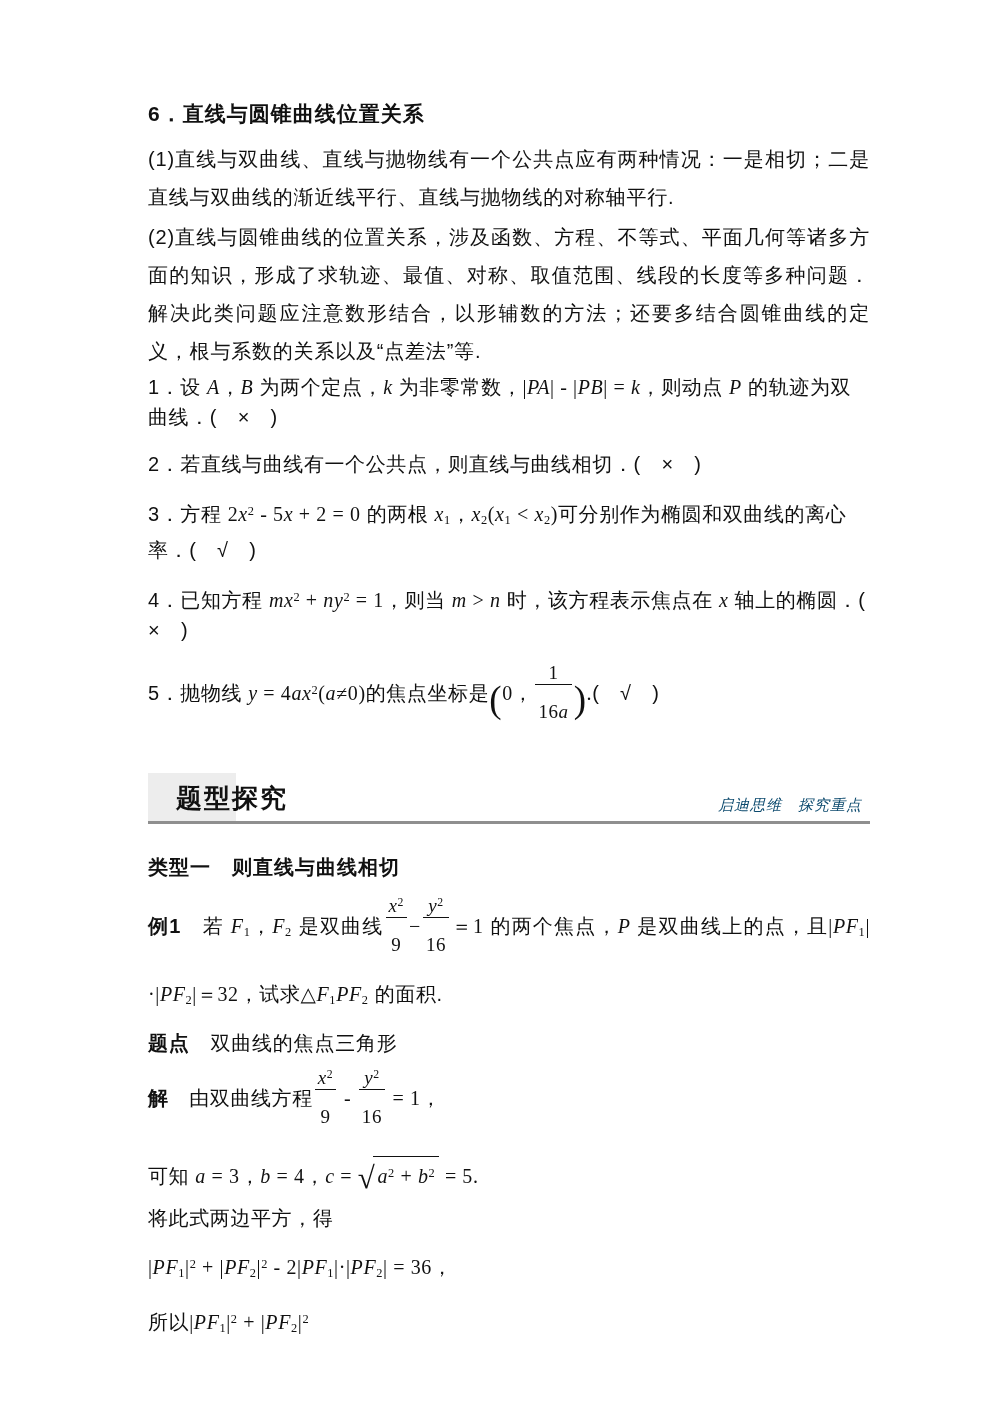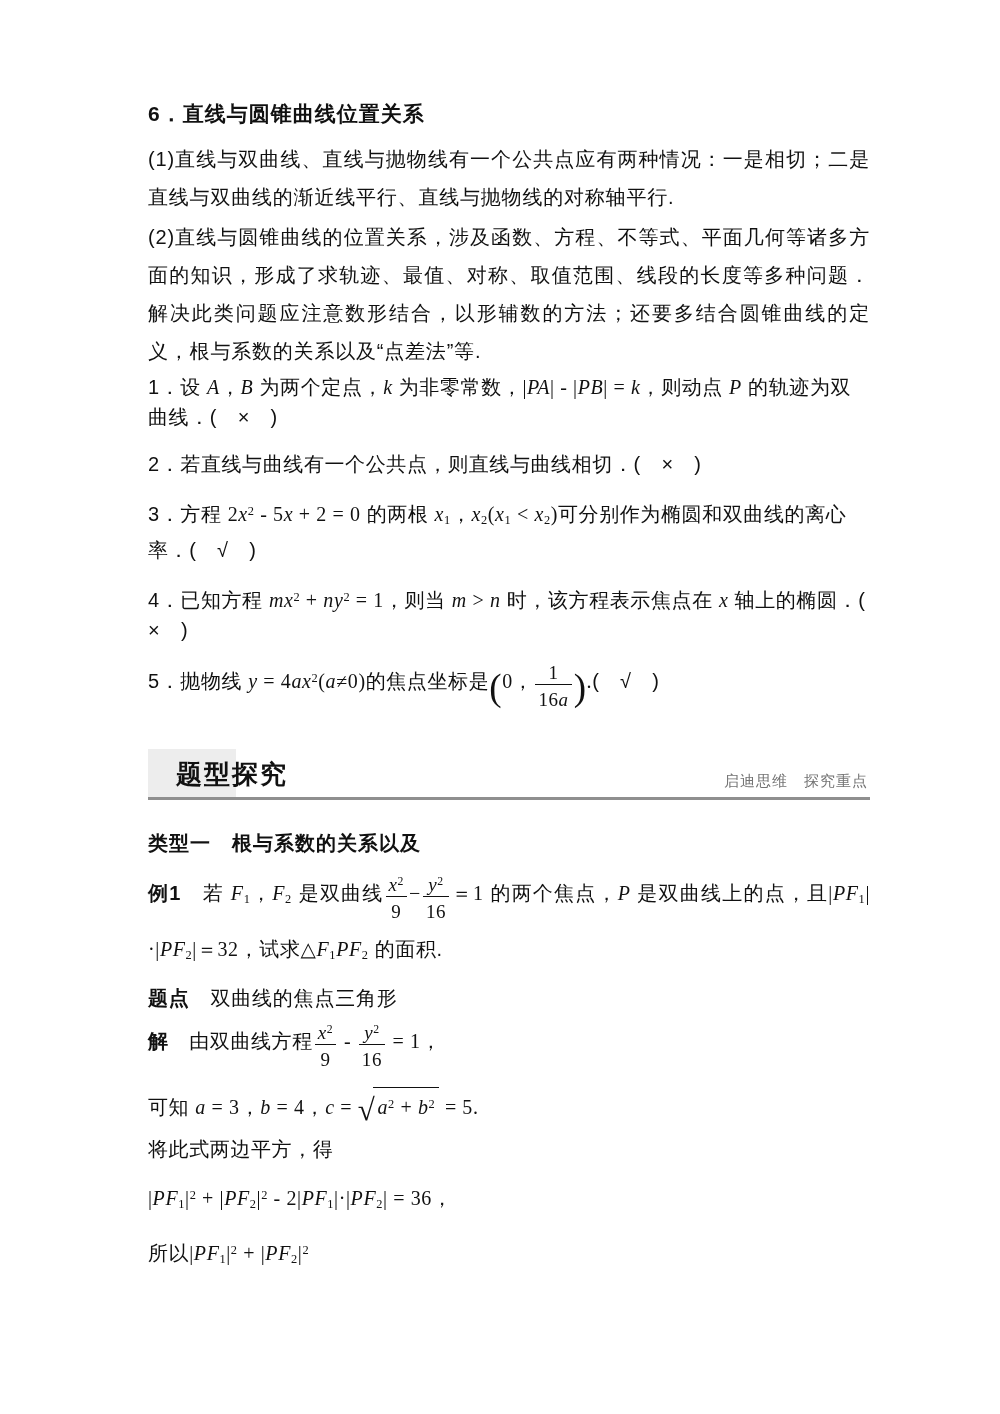--- a/index.html
+++ b/index.html
@@ -9,21 +9,21 @@
 
   
   .t{font-family:"Liberation Sans",sans-serif;}
   .b{font-family:"Liberation Sans",sans-serif;font-weight:bold;}
   .n{font-family:"Liberation Serif",serif;}
   .m{font-family:"Liberation Serif",serif;font-style:italic;}
   .sub{font-family:"Liberation Serif",serif;font-size:0.62em;vertical-align:-0.25em;}
   .sup{font-family:"Liberation Serif",serif;font-size:0.62em;vertical-align:0.5em;}
   .frac{display:inline-block;text-align:center;vertical-align:-0.95em;line-height:1.15;margin:0 2px;font-size:0.95em;}
   .fn{display:block;padding:0 3px;}
-  .fd{display:block;border-top:1.4px solid #111;padding:4px 3px;}
+  .fd{display:block;border-top:1.4px solid #111;padding:16px 3px;}
   .sqrt{display:inline-block;white-space:nowrap;}
   .rad{display:inline-block;font-family:"Liberation Serif",serif;font-size:1.55em;line-height:0.75;vertical-align:-0.18em;margin-right:-2px;}
   .radicand{display:inline-block;border-top:1.5px solid #111;padding:1px 4px 0 4px;}
   .bigp{font-family:"Liberation Serif",serif;font-size:1.85em;line-height:0;vertical-align:-0.33em;font-weight:400;}
 
   
   .sec-title{font-size:21px;font-weight:bold;letter-spacing:1px;margin:0 0 12px 0;}
   .para{font-size:20px;line-height:38px;letter-spacing:0.8px;text-align:justify;margin:0 0 2px 0;}
 
   .sikao-header{display:flex;align-items:flex-start;height:42px;margin-top:10px;}
@@ -35,21 +35,21 @@
   .sh-title{font-size:20px;font-weight:bold;letter-spacing:1px;line-height:20px;}
   .sh-tail{width:168px;height:26px;border-top:1.5px solid #aaa;border-right:1.5px solid #aaa;
            border-top-right-radius:10px;margin-top:10px;}
 
   .judge-item{font-size:20px;letter-spacing:0.6px;line-height:30px;margin:0 0 17px 0;}
   .judge-item.tall{margin-top:6px;margin-bottom:10px;}
 
   .band{position:relative;height:48px;margin-top:34px;border-bottom:3px solid #8f8f8f;}
   .band-box{position:absolute;left:0;top:0;width:88px;height:48px;background:#ededed;}
   .band-title{position:absolute;left:28px;top:8px;font-size:26px;font-weight:bold;letter-spacing:2px;}
-  .band-note{position:absolute;right:2px;bottom:6px;font-size:15px;color:#737373;letter-spacing:1px;}
+  .band-note{position:absolute;right:8px;bottom:6px;font-size:15px;color:#0c4a6e;letter-spacing:1px;font-style:italic;}
 
   .type-heading{font-size:20px;font-weight:bold;letter-spacing:1px;margin:30px 0 14px 0;}
   .example-para{font-size:20px;line-height:44px;letter-spacing:0.6px;text-align:justify;margin:0 0 6px 0;}
   .kv-line{font-size:20px;letter-spacing:0.8px;line-height:30px;margin:0 0 9px 0;}
   .sol-line{font-size:20px;letter-spacing:0.6px;line-height:30px;margin:0 0 16px 0;}
   .sol-line.tall{margin-bottom:12px;}
 </style>
 </head>
 <body>
 
@@ -65,21 +65,21 @@
   <div class="judge-item"><span class="t">3．方程 </span><span class="n">2</span><span class="m">x</span><span class="sup">2</span><span class="n"> - 5</span><span class="m">x</span><span class="n"> + 2 = 0</span><span class="t"> 的两根 </span><span class="m">x</span><span class="sub">1</span><span class="t">，</span><span class="m">x</span><span class="sub">2</span><span class="n">(</span><span class="m">x</span><span class="sub">1</span><span class="n"> &lt; </span><span class="m">x</span><span class="sub">2</span><span class="n">)</span><span class="t">可分别作为椭圆和双曲线的离心率．(　√　)</span></div>
   <div class="judge-item"><span class="t">4．已知方程 </span><span class="m">mx</span><span class="sup">2</span><span class="n"> + </span><span class="m">ny</span><span class="sup">2</span><span class="n"> = 1</span><span class="t">，则当 </span><span class="m">m</span><span class="n"> &gt; </span><span class="m">n</span><span class="t"> 时，该方程表示焦点在 </span><span class="m">x</span><span class="t"> 轴上的椭圆．(　×　)</span></div>
   <div class="judge-item tall"><span class="t">5．抛物线 </span><span class="m">y</span><span class="n"> = 4</span><span class="m">ax</span><span class="sup">2</span><span class="n">(</span><span class="m">a</span><span class="n">≠0)</span><span class="t">的焦点坐标是</span><span class="bigp">(</span><span class="n">0，</span><span class="frac"><span class="fn"><span class="n">1</span></span><span class="fd"><span class="n">16</span><span class="m">a</span></span></span><span class="bigp">)</span><span class="n">.</span><span class="t">(　√　)</span></div>
 
   <div class="band">
     <span class="band-box"></span>
     <span class="band-title">题型探究</span>
     <span class="band-note">启迪思维　探究重点</span>
   </div>
 
-  <div class="type-heading">类型一　根与系数的关系以及</div>
+  <div class="type-heading">类型一　则直线与曲线相切</div>
 
   <div class="example-para"><span class="b">例1</span><span class="t">　若 </span><span class="m">F</span><span class="sub">1</span><span class="t">，</span><span class="m">F</span><span class="sub">2</span><span class="t"> 是双曲线</span><span class="frac"><span class="fn"><span class="m">x</span><span class="sup">2</span></span><span class="fd"><span class="n">9</span></span></span><span class="n">−</span><span class="frac"><span class="fn"><span class="m">y</span><span class="sup">2</span></span><span class="fd"><span class="n">16</span></span></span><span class="n">＝1</span><span class="t"> 的两个焦点，</span><span class="m">P</span><span class="t"> 是双曲线上的点，且</span><span class="n">|</span><span class="m">PF</span><span class="sub">1</span><span class="n">|·|</span><span class="m">PF</span><span class="sub">2</span><span class="n">|＝32</span><span class="t">，试求</span><span class="n">△</span><span class="m">F</span><span class="sub">1</span><span class="m">PF</span><span class="sub">2</span><span class="t"> 的面积.</span></div>
   <div class="kv-line"><span class="b">题点</span><span class="t">　双曲线的焦点三角形</span></div>
 
   <div class="sol-line tall"><span class="b">解</span><span class="t">　由双曲线方程</span><span class="frac"><span class="fn"><span class="m">x</span><span class="sup">2</span></span><span class="fd"><span class="n">9</span></span></span><span class="n"> - </span><span class="frac"><span class="fn"><span class="m">y</span><span class="sup">2</span></span><span class="fd"><span class="n">16</span></span></span><span class="n"> = 1</span><span class="t">，</span></div>
   <div class="sol-line tall"><span class="t">可知 </span><span class="m">a</span><span class="n"> = 3</span><span class="t">，</span><span class="m">b</span><span class="n"> = 4</span><span class="t">，</span><span class="m">c</span><span class="n"> = </span><span class="sqrt"><span class="rad">√</span><span class="radicand"><span class="m">a</span><span class="sup">2</span><span class="n"> + </span><span class="m">b</span><span class="sup">2</span></span></span><span class="n"> = 5.</span></div>
   <div class="sol-line"><span class="t">将此式两边平方，得</span></div>
   <div class="sol-line"><span class="n">|</span><span class="m">PF</span><span class="sub">1</span><span class="n">|</span><span class="sup">2</span><span class="n"> + |</span><span class="m">PF</span><span class="sub">2</span><span class="n">|</span><span class="sup">2</span><span class="n"> - 2|</span><span class="m">PF</span><span class="sub">1</span><span class="n">|·|</span><span class="m">PF</span><span class="sub">2</span><span class="n">| = 36</span><span class="t">，</span></div>
   <div class="sol-line"><span class="t">所以</span><span class="n">|</span><span class="m">PF</span><span class="sub">1</span><span class="n">|</span><span class="sup">2</span><span class="n"> + |</span><span class="m">PF</span><span class="sub">2</span><span class="n">|</span><span class="sup">2</span></div>
 

